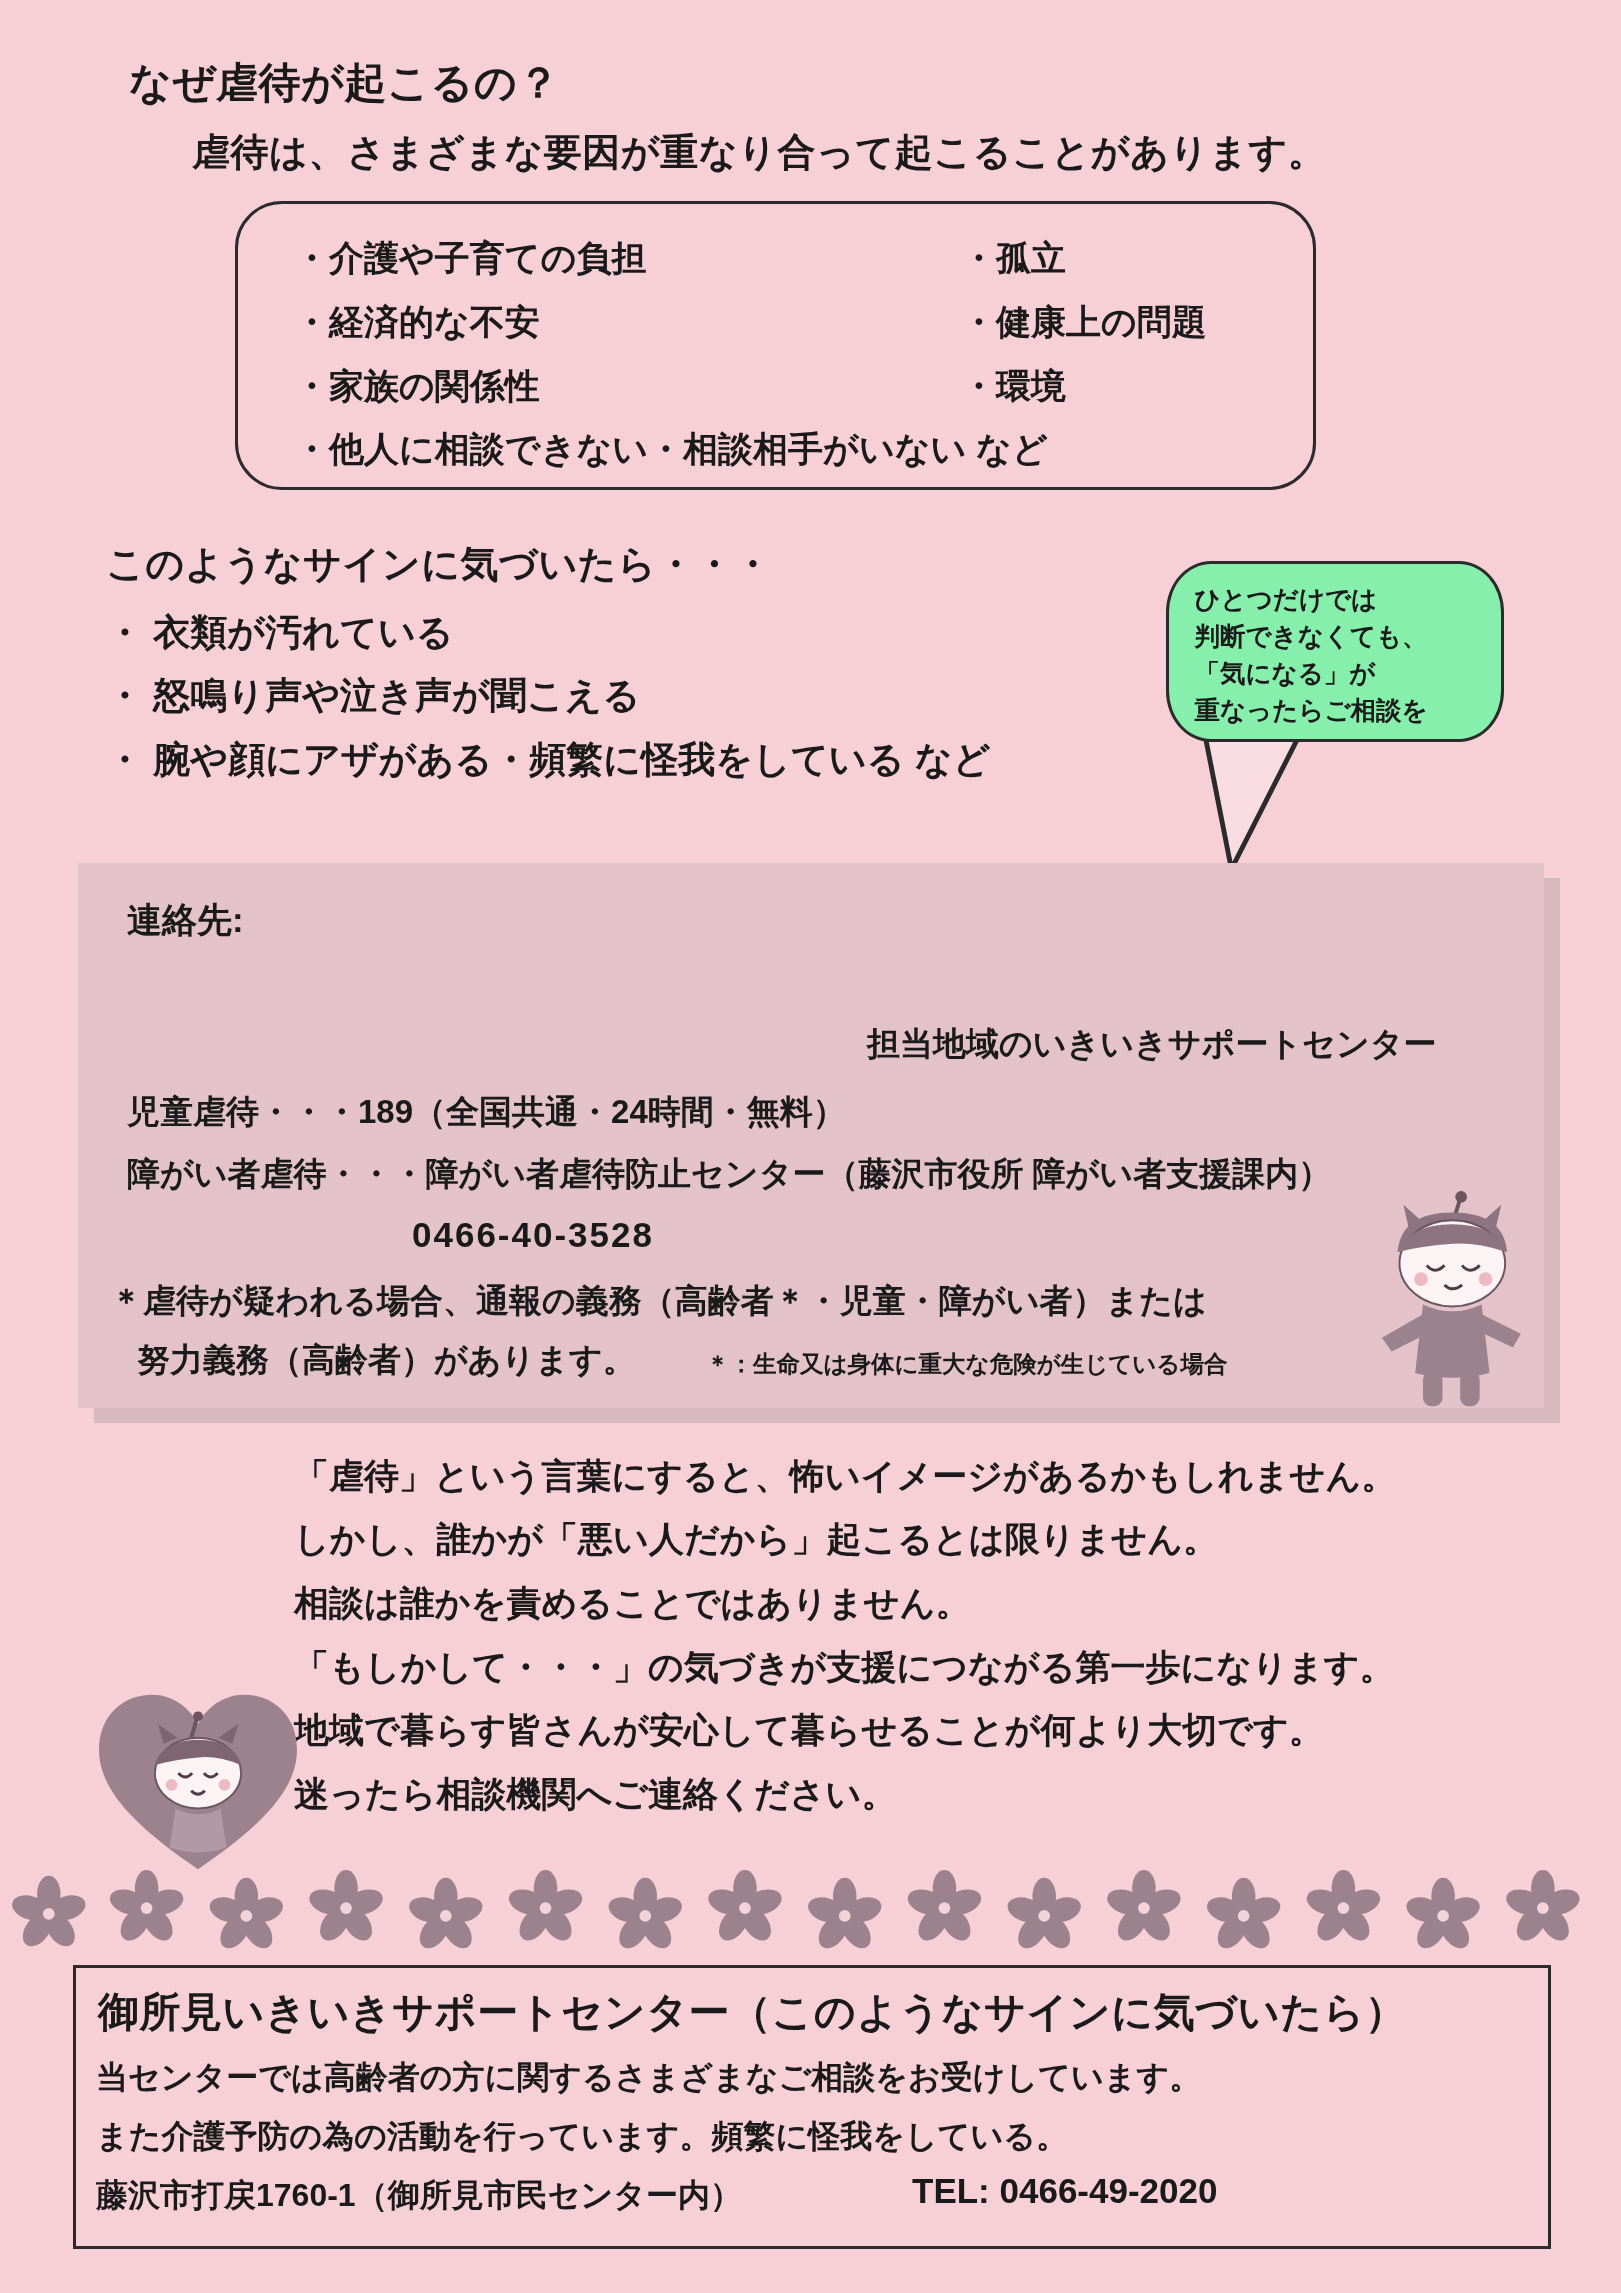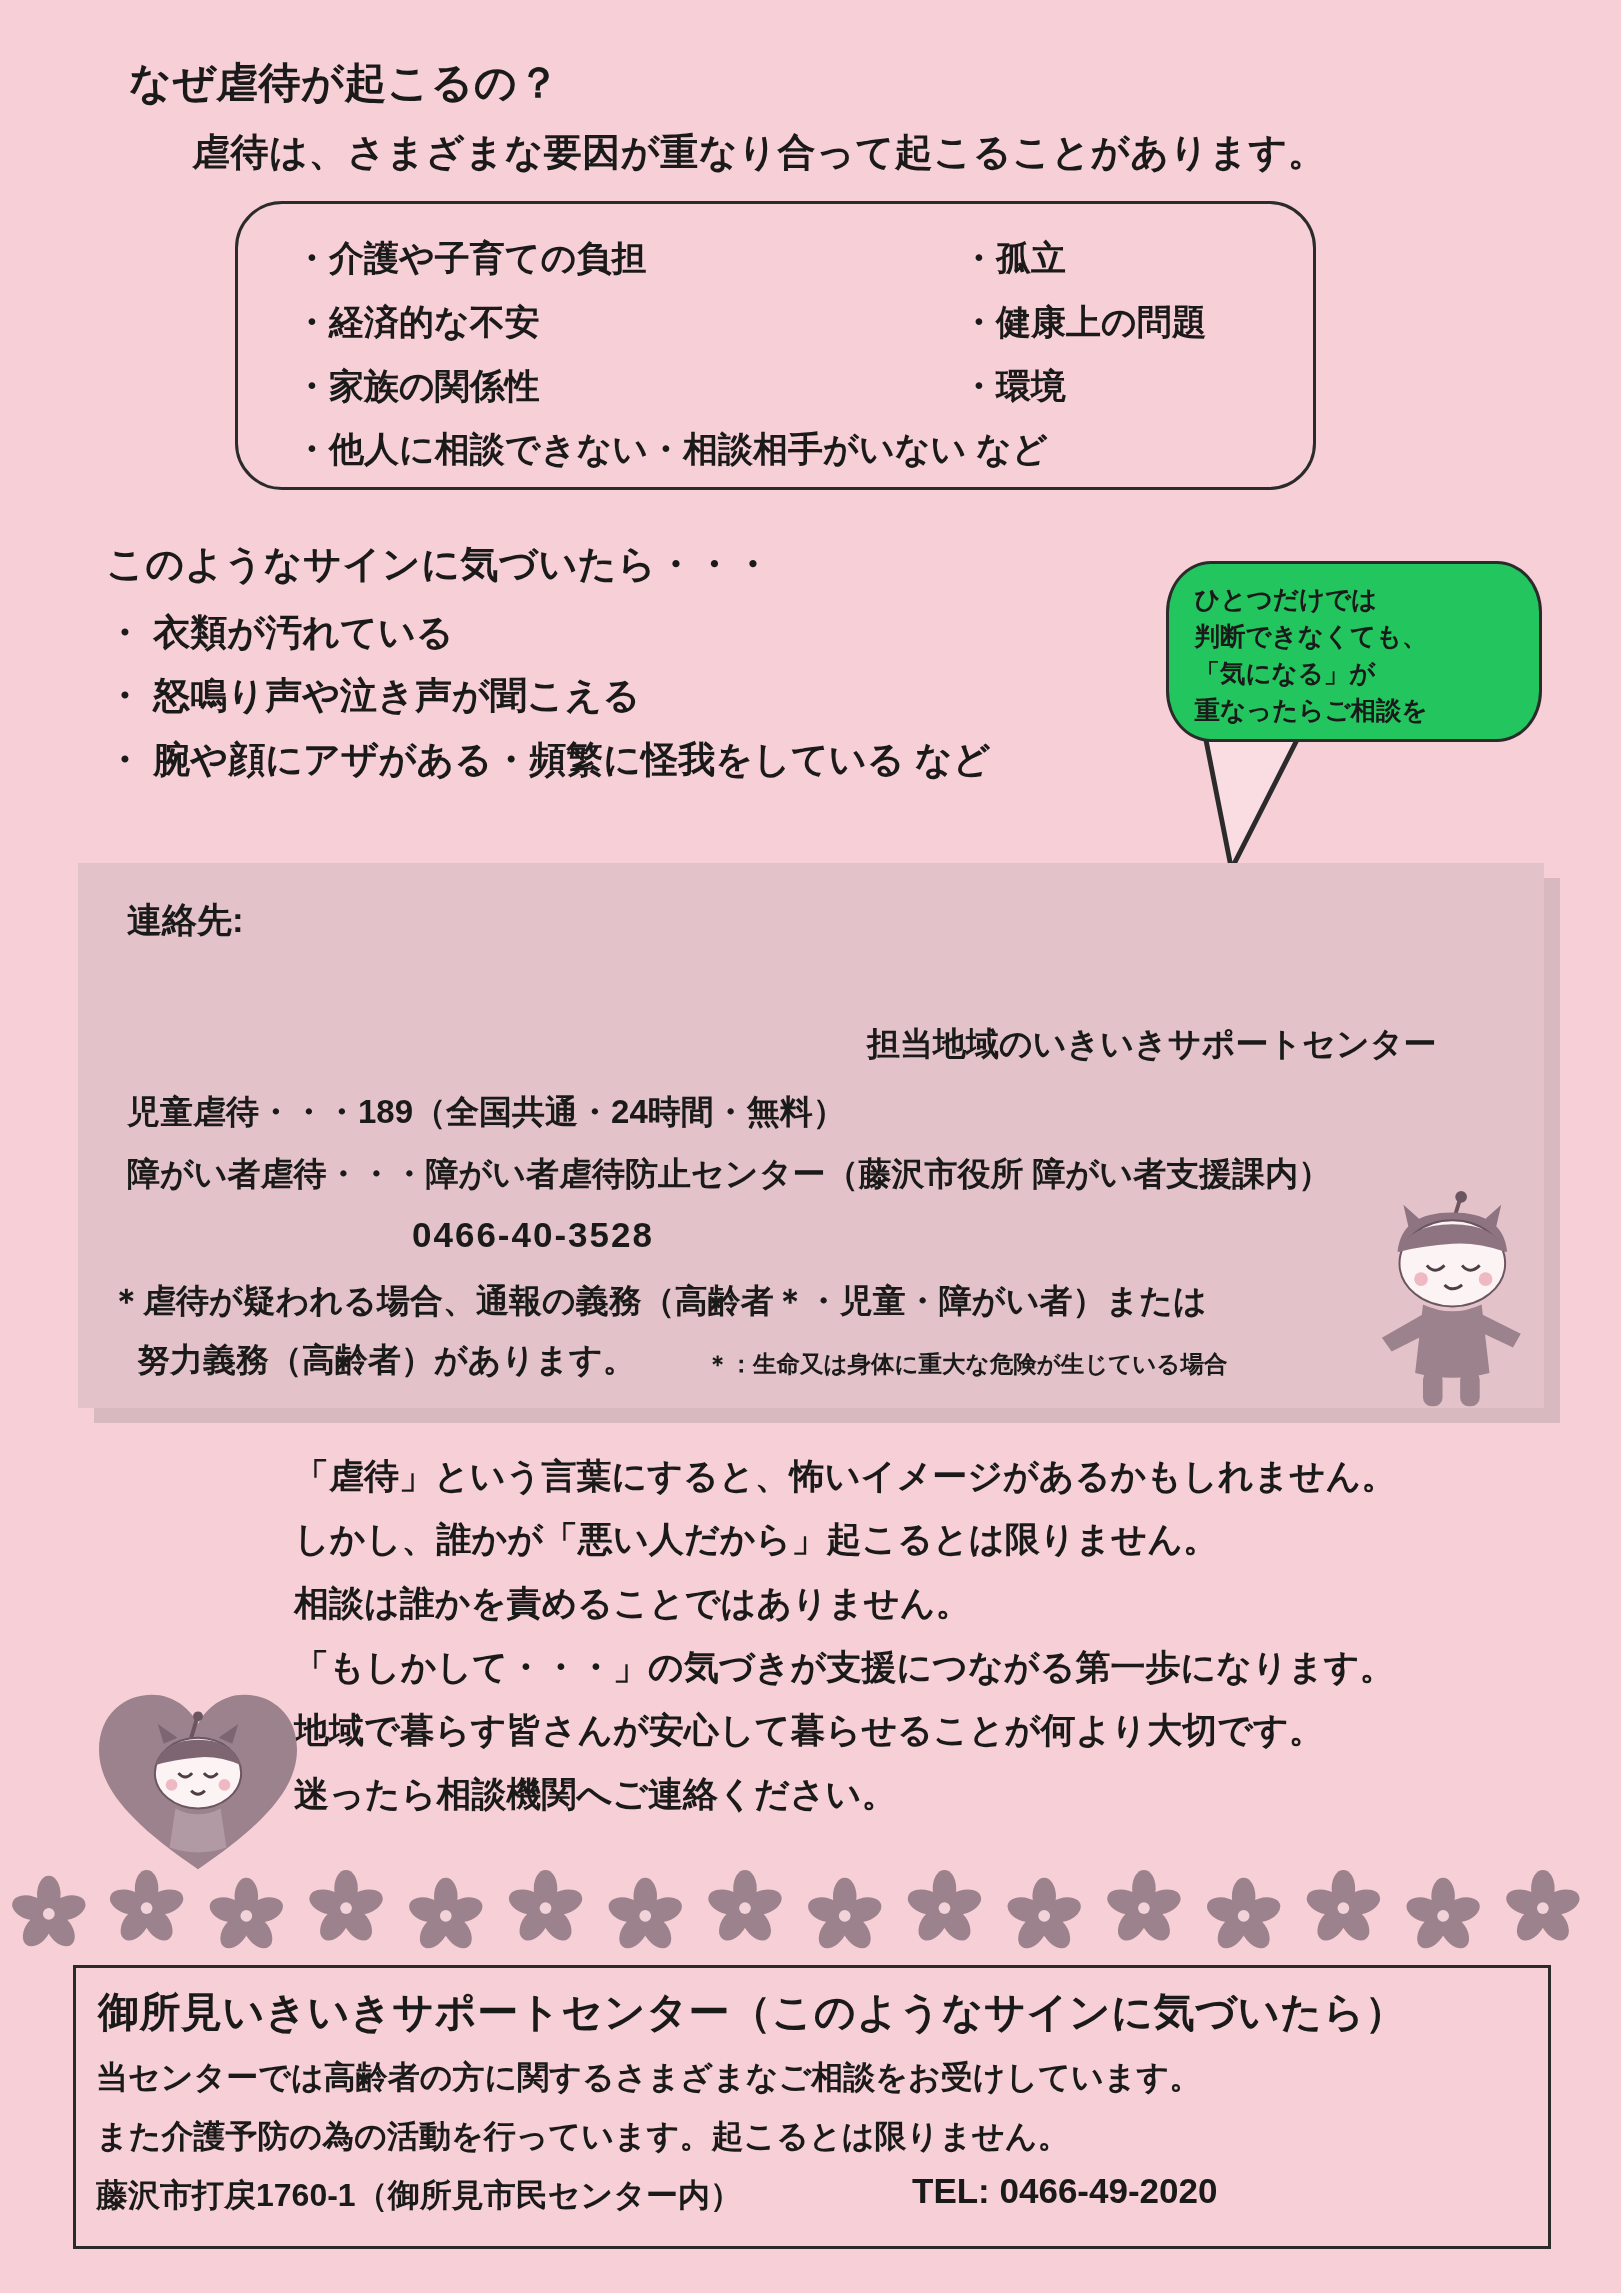--- a/index.html
+++ b/index.html
@@ -78,22 +78,22 @@
   #sign3 { top: 735px; }
   #signs-close {
     left: 106px; top: 796px;
     font-size: 37px;
   }
 
   
   #balloon {
     position: absolute;
     left: 1166px; top: 561px;
-    width: 376px; height: 181px;
-    background: #22c55e;
+    width: 338px; height: 181px;
+    background: #86efac;
     border: 3.9px solid #2b2b2b;
     border-radius: 45px / 51px;
     box-sizing: border-box;
   }
   #balloon .bl {
     position: absolute;
     left: 25.5px;
     font-size: 25.5px;
     font-weight: bold;
     white-space: nowrap;
@@ -321,18 +321,18 @@
     <use href="#flower" x="1168" y="42"></use>
     <use href="#flower" x="1270" y="50"></use>
     <use href="#flower" x="1372" y="42"></use>
     <use href="#flower" x="1474" y="50"></use>
     <use href="#flower" x="1576" y="42"></use>
   </svg>
 
   <div id="footer-box"></div>
   <div class="t" id="f-title">御所見いきいきサポートセンター（このようなサインに気づいたら）</div>
   <div class="fline" id="f1">当センターでは高齢者の方に関するさまざまなご相談をお受けしています。</div>
-  <div class="fline" id="f2">また介護予防の為の活動を行っています。起こるとは限りません。</div>
+  <div class="fline" id="f2">また介護予防の為の活動を行っています。頻繁に怪我をしている。</div>
   <div class="fline" id="f3">藤沢市打戻1760-1（御所見市民センター内）</div>
   <div id="f-tel">TEL: 0466-49-2020</div>
 
 </div>
 
 
 </body></html>

